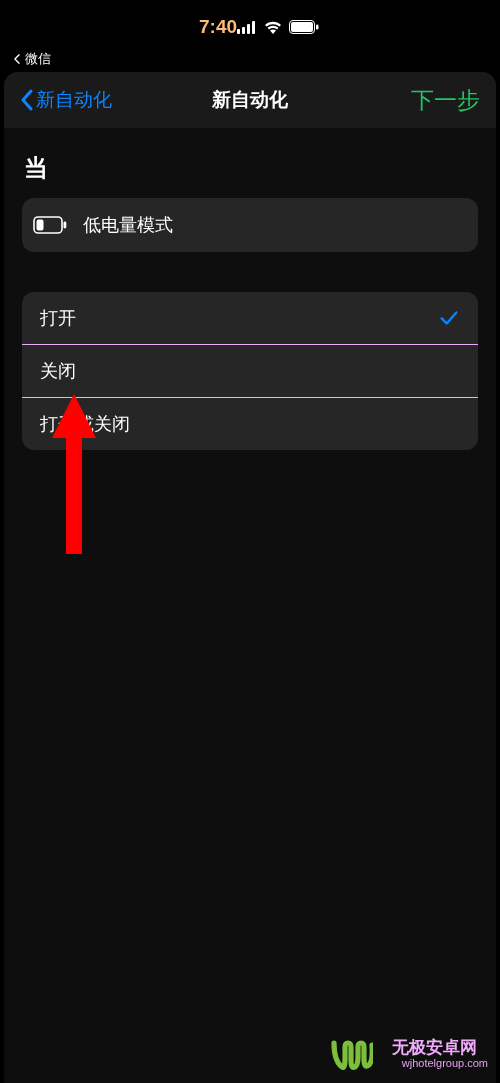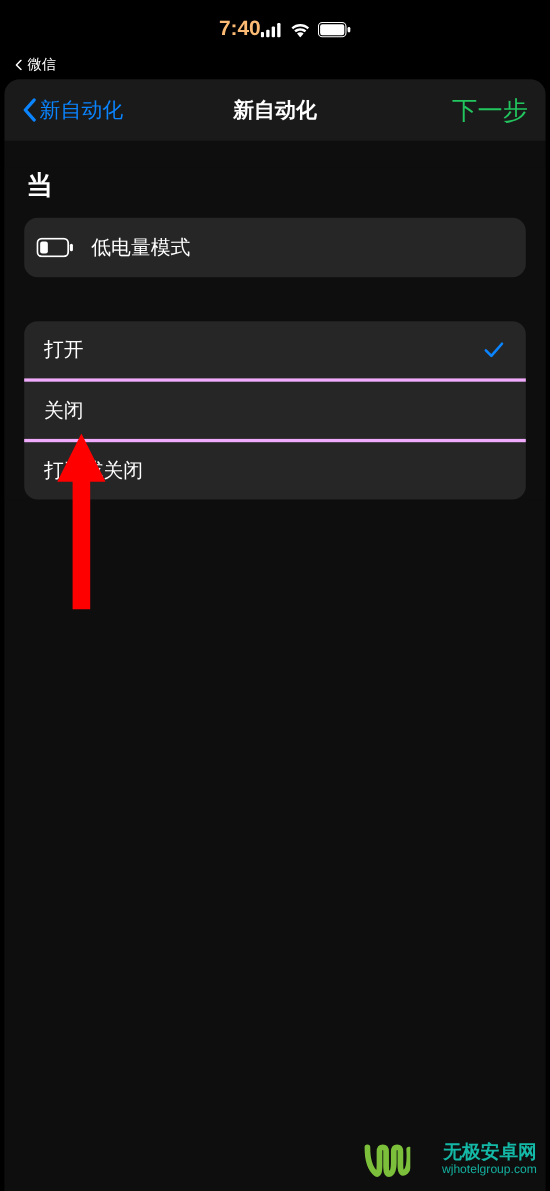--- a/index.html
+++ b/index.html
@@ -112,21 +112,21 @@
       font-size: 18px;
     }
     .options {
       margin-top: 40px;
     }
     .option-row {
       display: flex;
       align-items: center;
       justify-content: space-between;
       padding: 14px 18px;
-      border-bottom: 3px solid #f0abfc;
+      border-bottom: 1px solid #f0abfc;
       position: relative;
     }
     .option-row:last-child {
       border-bottom: none;
     }
     .option-label {
       color: #ffffff;
       font-size: 18px;
     }
     .check {
@@ -142,22 +142,22 @@
     .watermark {
       position: absolute;
       right: 12px;
       bottom: 12px;
       display: flex;
       align-items: center;
       gap: 8px;
       pointer-events: none;
     }
     .watermark-text {
-      color: #14b8a6;
-      text-align: right;
+      color: #f0abfc;
+      text-align: center;
     }
     .watermark-title {
       font-size: 17px;
       font-weight: 700;
       line-height: 1.15;
     }
     .watermark-url {
       font-size: 11px;
       line-height: 1.15;
       opacity: 0.95;

